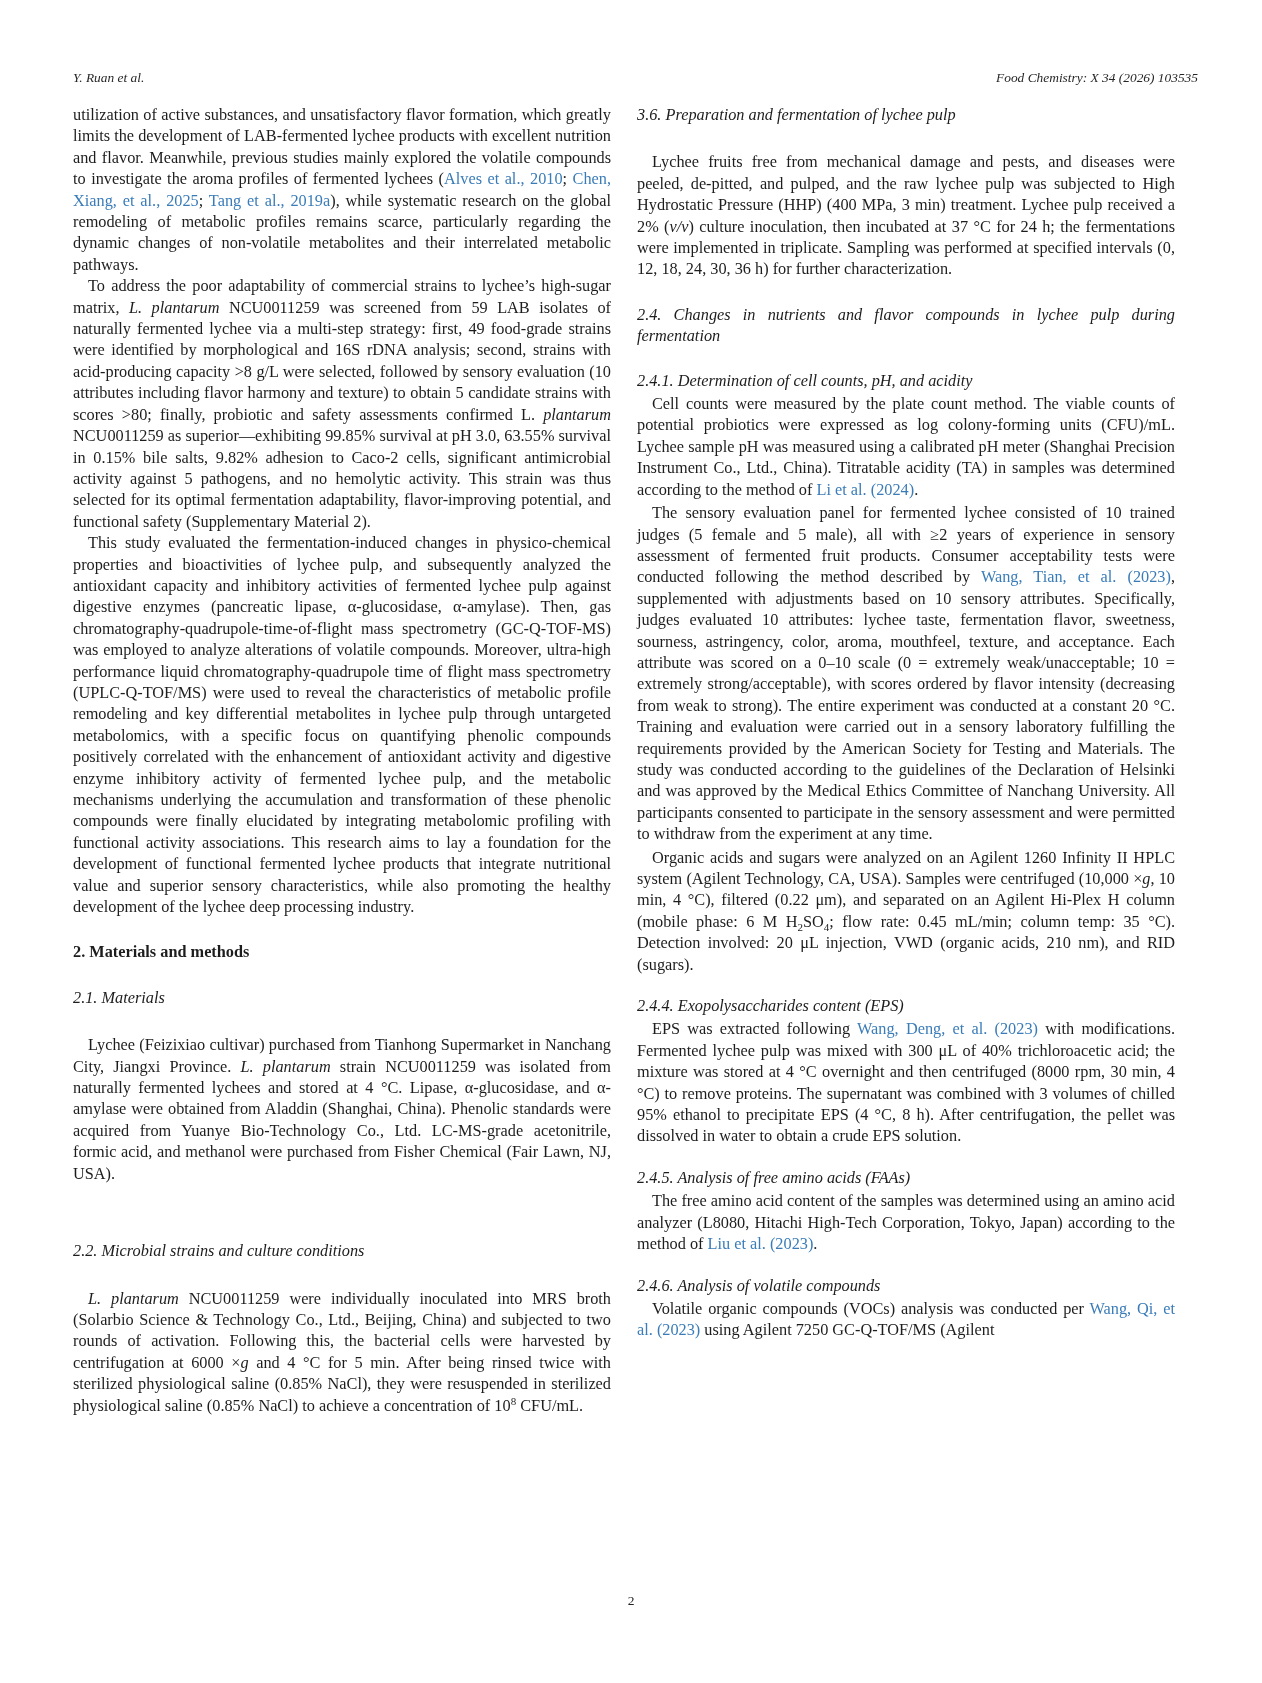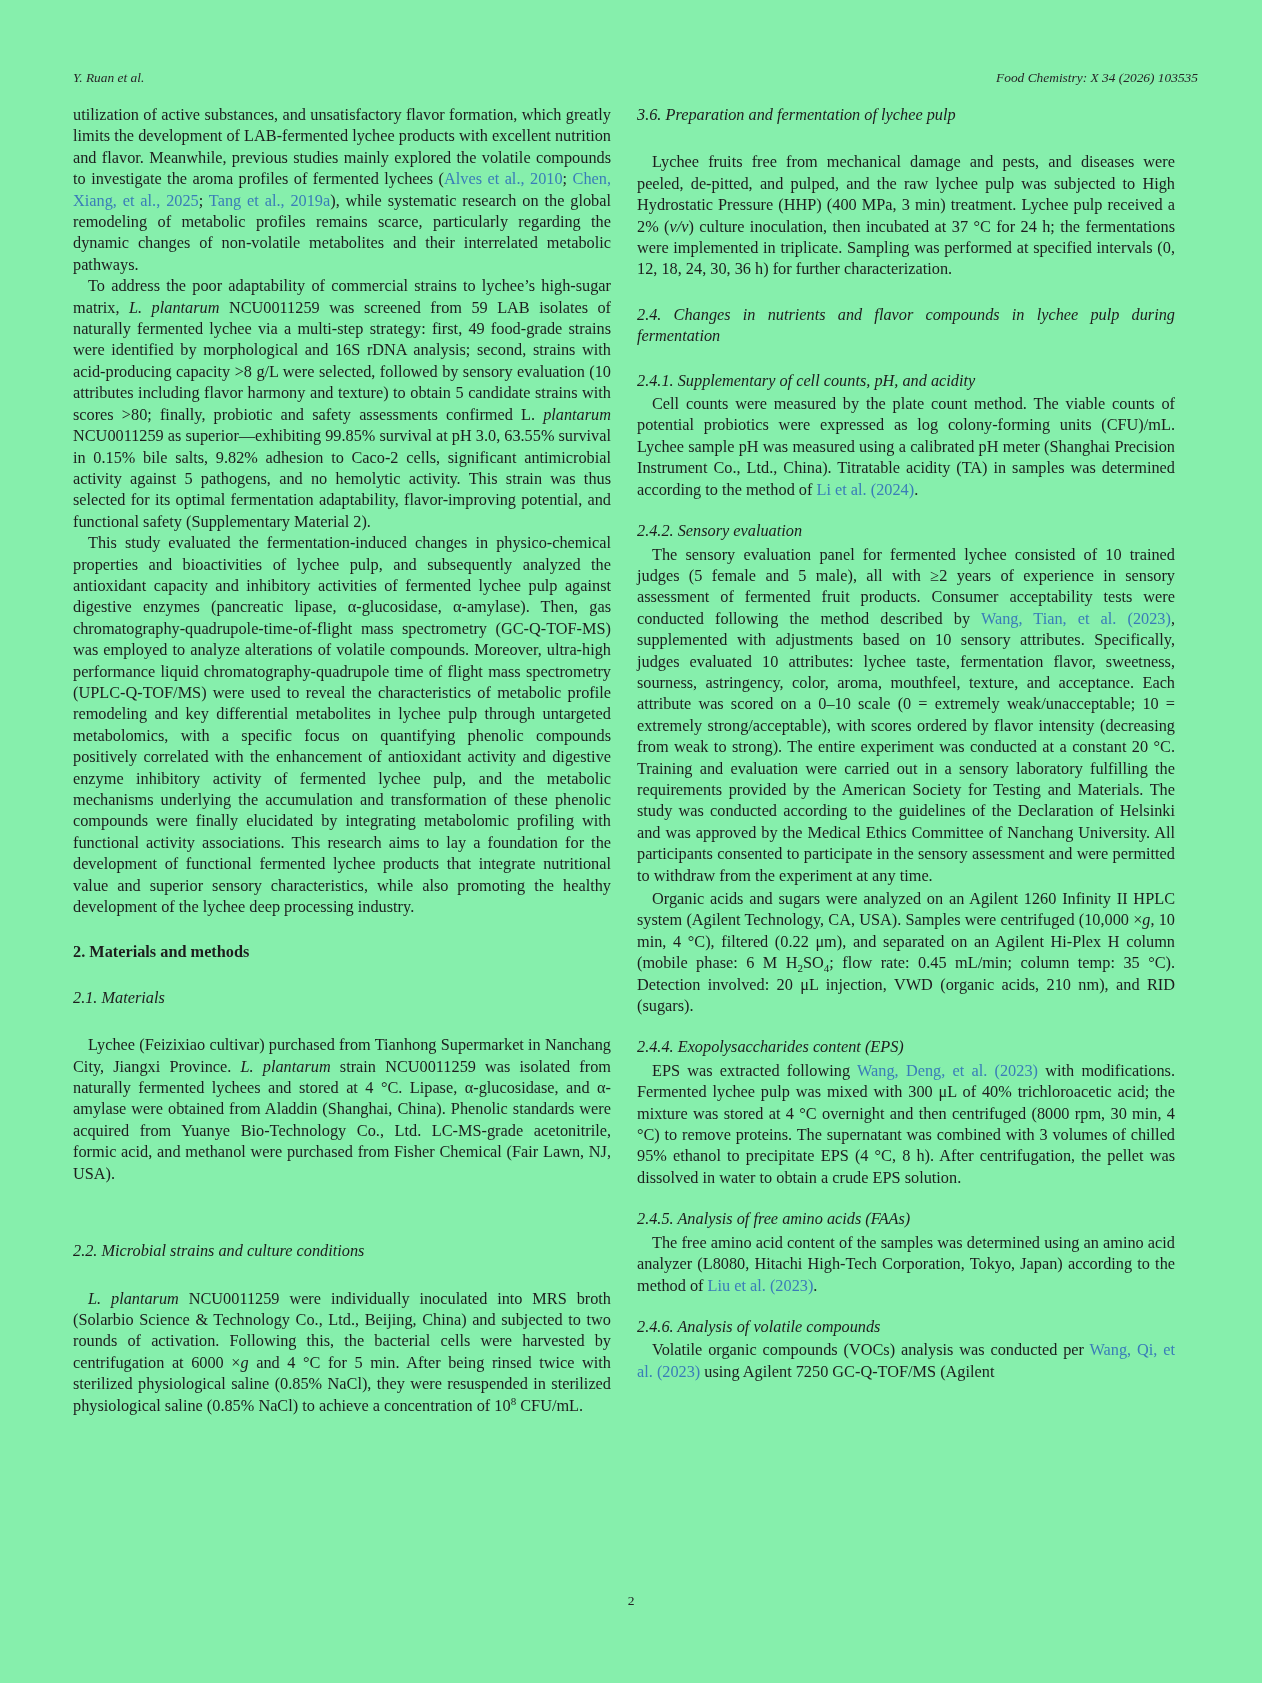--- a/index.html
+++ b/index.html
@@ -1,20 +1,20 @@
 <!DOCTYPE html>
 <html><head>
 <meta charset="utf-8">
 <style>
   html,body{margin:0;padding:0;background:#e8e8e8;}
   .page{
     position:relative;
     width:1262px;height:1683px;
     margin:0 auto;
-    background:#86efac;
+    background:#ffffff;
     font-family:"Liberation Serif","DejaVu Serif",serif;
     color:#1d1d1d;
     overflow:hidden;
   }
   .running-head{
     position:absolute;top:70px;left:73px;right:64px;
     display:flex;justify-content:space-between;
     font-style:italic;font-size:13.4px;color:#262626;
   }
   .content{
@@ -53,23 +53,22 @@
         <div class="heading-bold" style="margin-top: 24px;"><span>2. Materials and methods</span></div>
         <div class="heading-italic" style="margin-top: 24px; font-style: italic;"><span>2.1. Materials</span></div>
         <p class="para indent" style="margin-top: 26px;"><span>Lychee (Feizixiao cultivar) purchased from Tianhong Supermarket in Nanchang City, Jiangxi Province. </span><span class="it">L. plantarum</span><span> strain NCU0011259 was isolated from naturally fermented lychees and stored at 4 °C. Lipase, α-glucosidase, and α-amylase were obtained from Aladdin (Shanghai, China). Phenolic standards were acquired from Yuanye Bio-Technology Co., Ltd. LC-MS-grade acetonitrile, formic acid, and methanol were purchased from Fisher Chemical (Fair Lawn, NJ, USA).</span></p>
         <div class="heading-italic" style="margin-top: 56px;"><span>2.2. Microbial strains and culture conditions</span></div>
         <p class="para indent" style="margin-top: 26px;"><span class="it">L. plantarum</span><span> NCU0011259 were individually inoculated into MRS broth (Solarbio Science &amp; Technology Co., Ltd., Beijing, China) and subjected to two rounds of activation. Following this, the bacterial cells were harvested by centrifugation at 6000 ×</span><span class="it">g</span><span> and 4 °C for 5 min. After being rinsed twice with sterilized physiological saline (0.85% NaCl), they were resuspended in sterilized physiological saline (0.85% NaCl) to achieve a concentration of 10</span><sup>8</sup><span> CFU/mL.</span></p>
       </div>
     <div class="col" id="right-col">
         <div class="heading-italic" style="margin-top: 0px;"><span>3.6. Preparation and fermentation of lychee pulp</span></div>
         <p class="para indent" style="margin-top: 26px;"><span>Lychee fruits free from mechanical damage and pests, and diseases were peeled, de-pitted, and pulped, and the raw lychee pulp was subjected to High Hydrostatic Pressure (HHP) (400 MPa, 3 min) treatment. Lychee pulp received a 2% (</span><span class="it">v/v</span><span>) culture inoculation, then incubated at 37 °C for 24 h; the fermentations were implemented in triplicate. Sampling was performed at specified intervals (0, 12, 18, 24, 30, 36 h) for further characterization.</span></p>
         <div class="heading-italic" style="margin-top: 24px;"><span>2.4. Changes in nutrients and flavor compounds in lychee pulp during fermentation</span></div>
-        <div class="heading-italic" style="margin-top: 23px;"><span>2.4.1. Supplementary of cell counts, pH, and acidity</span></div>
+        <div class="heading-italic" style="margin-top: 23px;"><span>2.4.1. Determination of cell counts, pH, and acidity</span></div>
         <p class="para indent" style="margin-top: 2px;"><span>Cell counts were measured by the plate count method. The viable counts of potential probiotics were expressed as log colony-forming units (CFU)/mL. Lychee sample pH was measured using a calibrated pH meter (Shanghai Precision Instrument Co., Ltd., China). Titratable acidity (TA) in samples was determined according to the method of </span><a class="cite-link" href="#">Li et al. (2024)</a><span>.</span></p>
-        <div class="heading-italic" style="margin-top: 20px;"><span>2.4.2. Sensory evaluation</span></div>
         <p class="para indent" style="margin-top: 2px;"><span>The sensory evaluation panel for fermented lychee consisted of 10 trained judges (5 female and 5 male), all with ≥2 years of experience in sensory assessment of fermented fruit products. Consumer acceptability tests were conducted following the method described by </span><a class="cite-link" href="#">Wang, Tian, et al. (2023)</a><span>, supplemented with adjustments based on 10 sensory attributes. Specifically, judges evaluated 10 attributes: lychee taste, fermentation flavor, sweetness, sourness, astringency, color, aroma, mouthfeel, texture, and acceptance. Each attribute was scored on a 0–10 scale (0 = extremely weak/unacceptable; 10 = extremely strong/acceptable), with scores ordered by flavor intensity (decreasing from weak to strong). The entire experiment was conducted at a constant 20 °C. Training and evaluation were carried out in a sensory laboratory fulfilling the requirements provided by the American Society for Testing and Materials. The study was conducted according to the guidelines of the Declaration of Helsinki and was approved by the Medical Ethics Committee of Nanchang University. All participants consented to participate in the sensory assessment and were permitted to withdraw from the experiment at any time.</span></p>
         <p class="para indent" style="margin-top: 2px;"><span>Organic acids and sugars were analyzed on an Agilent 1260 Infinity II HPLC system (Agilent Technology, CA, USA). Samples were centrifuged (10,000 ×</span><span class="it">g</span><span>, 10 min, 4 °C), filtered (0.22 μm), and separated on an Agilent Hi-Plex H column (mobile phase: 6 M H</span><sub>2</sub><span>SO</span><sub>4</sub><span>; flow rate: 0.45 mL/min; column temp: 35 °C). Detection involved: 20 μL injection, VWD (organic acids, 210 nm), and RID (sugars).</span></p>
         <div class="heading-italic" style="margin-top: 20px;"><span>2.4.4. Exopolysaccharides content (EPS)</span></div>
         <p class="para indent" style="margin-top: 2px;"><span>EPS was extracted following </span><a class="cite-link" href="#">Wang, Deng, et al. (2023)</a><span> with modifications. Fermented lychee pulp was mixed with 300 μL of 40% trichloroacetic acid; the mixture was stored at 4 °C overnight and then centrifuged (8000 rpm, 30 min, 4 °C) to remove proteins. The supernatant was combined with 3 volumes of chilled 95% ethanol to precipitate EPS (4 °C, 8 h). After centrifugation, the pellet was dissolved in water to obtain a crude EPS solution.</span></p>
         <div class="heading-italic" style="margin-top: 20px;"><span>2.4.5. Analysis of free amino acids (FAAs)</span></div>
         <p class="para indent" style="margin-top: 2px;"><span>The free amino acid content of the samples was determined using an amino acid analyzer (L8080, Hitachi High-Tech Corporation, Tokyo, Japan) according to the method of </span><a class="cite-link" href="#">Liu et al. (2023)</a><span>.</span></p>
         <div class="heading-italic" style="margin-top: 20px;"><span>2.4.6. Analysis of volatile compounds</span></div>
         <p class="para indent" style="margin-top: 2px;"><span>Volatile organic compounds (VOCs) analysis was conducted per </span><a class="cite-link" href="#">Wang, Qi, et al. (2023)</a><span> using Agilent 7250 GC-Q-TOF/MS (Agilent</span></p>
       </div>
   </div>

